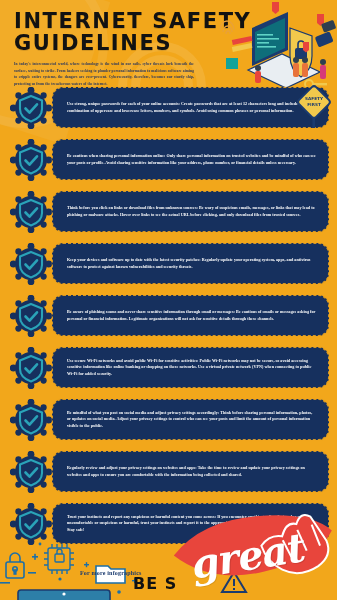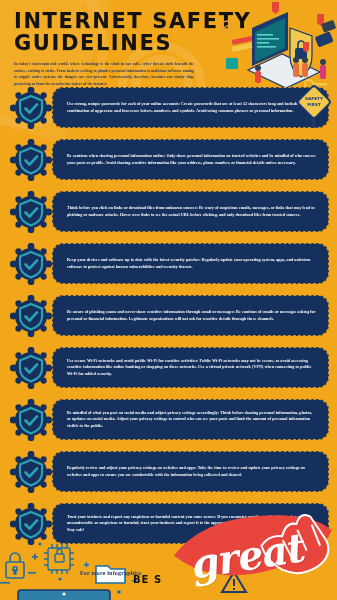--- a/index.html
+++ b/index.html
@@ -52,23 +52,23 @@
   
   .sign{position:absolute;right:2px;top:1px;width:42px;height:44px;}
 
   
   .footer{position:absolute;left:0;bottom:0;width:337px;height:58px;}
   .foot-text{
     position:absolute;left:80px;bottom:24px;color:#1B3B6F;
     font-size:6px;font-weight:bold;letter-spacing:.2px;
   }
   .be-safe{
-    position:absolute;left:133px;bottom:15px;
+    position:absolute;left:133px;bottom:7px;
     font-family:"DejaVu Sans",sans-serif;font-weight:bold;
-    color:#121212;font-size:10px;letter-spacing:1px;
+    color:#121212;font-size:16px;letter-spacing:1px;
   }
   .great{
     position:absolute;right:-4px;bottom:2px;width:175px;height:95px;
     transform:rotate(-9deg);
   }
   .great-word{
     position:absolute;left:24px;top:28px;
     font-family:"DejaVu Serif",serif;font-style:italic;font-weight:bold;
     color:#ffffff;font-size:40px;letter-spacing:-1px;
     text-shadow:1px 1px 0 rgba(0,0,0,.10);

